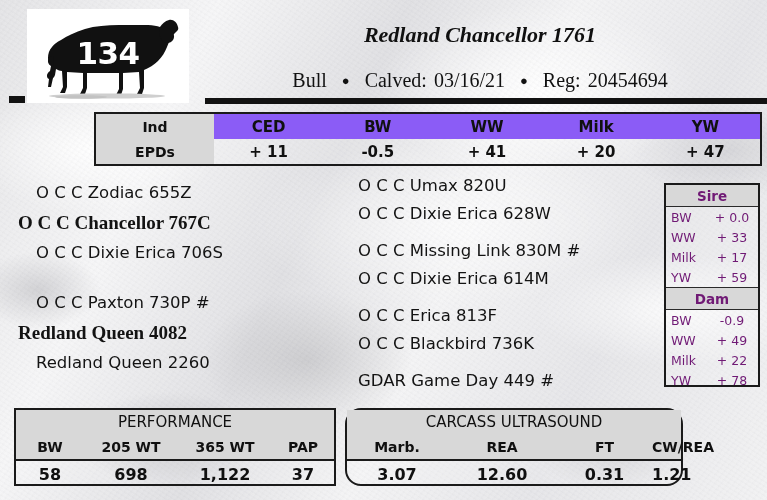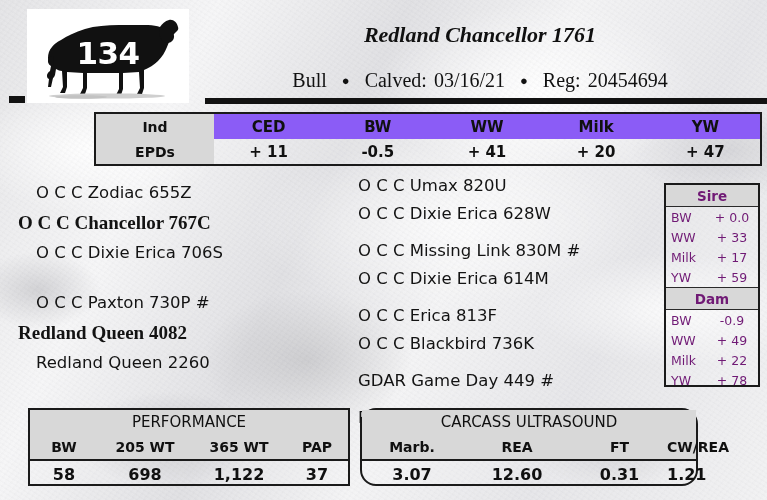--- a/index.html
+++ b/index.html
@@ -245,22 +245,22 @@
     height: 25px;
     border-bottom: 2px solid #1a1a1a;
   }
   .bottom-table tr.bt-val td {
     font-size: 16px;
     font-weight: bold;
     background: transparent;
     height: 27px;
   }
 
-  #perf-table { left: 28px; top: 408px; width: 322px; height: 78px; }
-  #carcass-table { left: 360px; top: 408px; width: 338px; height: 78px; border-radius: 16px; }
+  #perf-table { left: 14px; top: 408px; width: 322px; height: 78px; }
+  #carcass-table { left: 345px; top: 408px; width: 338px; height: 78px; border-radius: 16px; }
 </style>
 </head>
 <body>
 
 <div id="page">
 
   <div id="bg-texture" class="layer"></div>
   <div id="bg-grain" class="layer"></div>
 
   <div id="logo-box" class="layer">

